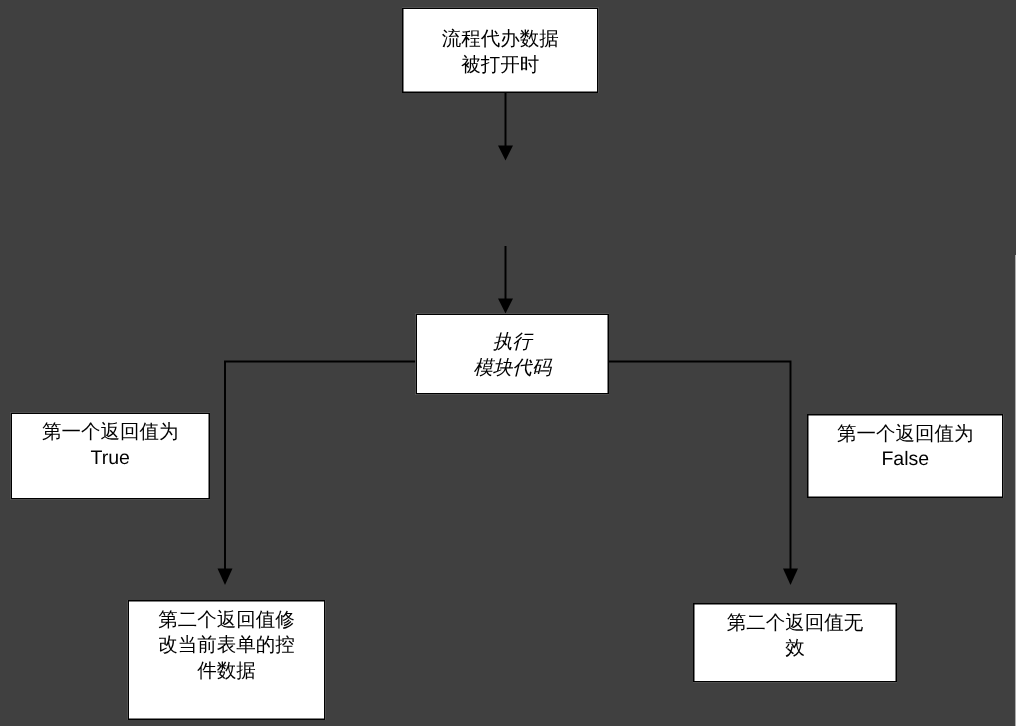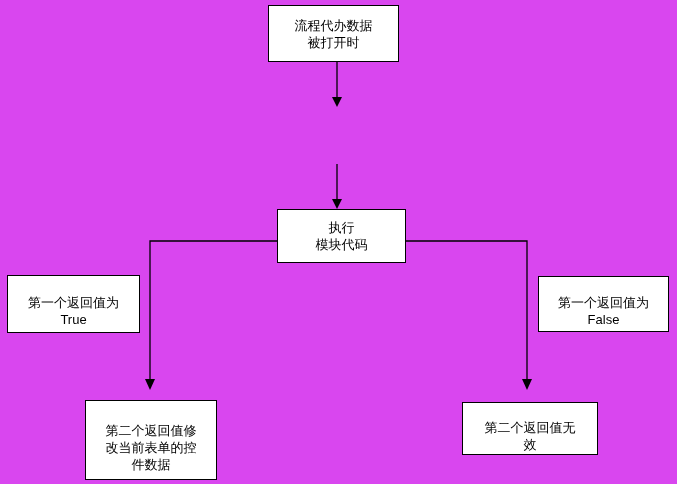--- a/index.html
+++ b/index.html
@@ -4,21 +4,21 @@
 <style>
   html, body {
     margin: 0;
     padding: 0;
     background: #ffffff;
   }
   .canvas {
     position: relative;
     width: 677px;
     height: 484px;
-    background: #d946ef;
+    background: #404040;
     font-family: "Liberation Sans", sans-serif;
     color: #000000;
     overflow: hidden;
   }
   .connectors {
     position: absolute;
     left: 0;
     top: 0;
     width: 677px;
     height: 484px;
@@ -39,25 +39,25 @@
     background: #ffffff;
     display: flex;
     flex-direction: column;
     align-items: center;
     text-align: center;
     font-size: 13px;
     line-height: 17px;
     white-space: pre-line;
   }
   .node.v-mid { justify-content: center; }
-  .node.v-top { justify-content: center; padding-top: 14px; }
+  .node.v-top { justify-content: flex-start; padding-top: 3px; }
 
   #n-start        { left: 268px; top: 5px;   width: 131px; height: 57px; }
   #n-trigger      { left: 272px; top: 107px; width: 135px; height: 57px; }
-  #n-execute      { left: 277px; top: 209px; width: 129px; height: 54px; }
+  #n-execute      { left: 277px; top: 209px; width: 129px; height: 54px; font-style: italic; }
   #n-cond-true    { left: 7px;   top: 275px; width: 133px; height: 58px; }
   #n-cond-false   { left: 538px; top: 276px; width: 131px; height: 56px; }
   #n-result-true  { left: 85px;  top: 400px; width: 132px; height: 80px; }
   #n-result-false { left: 462px; top: 402px; width: 136px; height: 53px; }
 </style>
 </head>
 <body>
 
 <div class="canvas">
 

